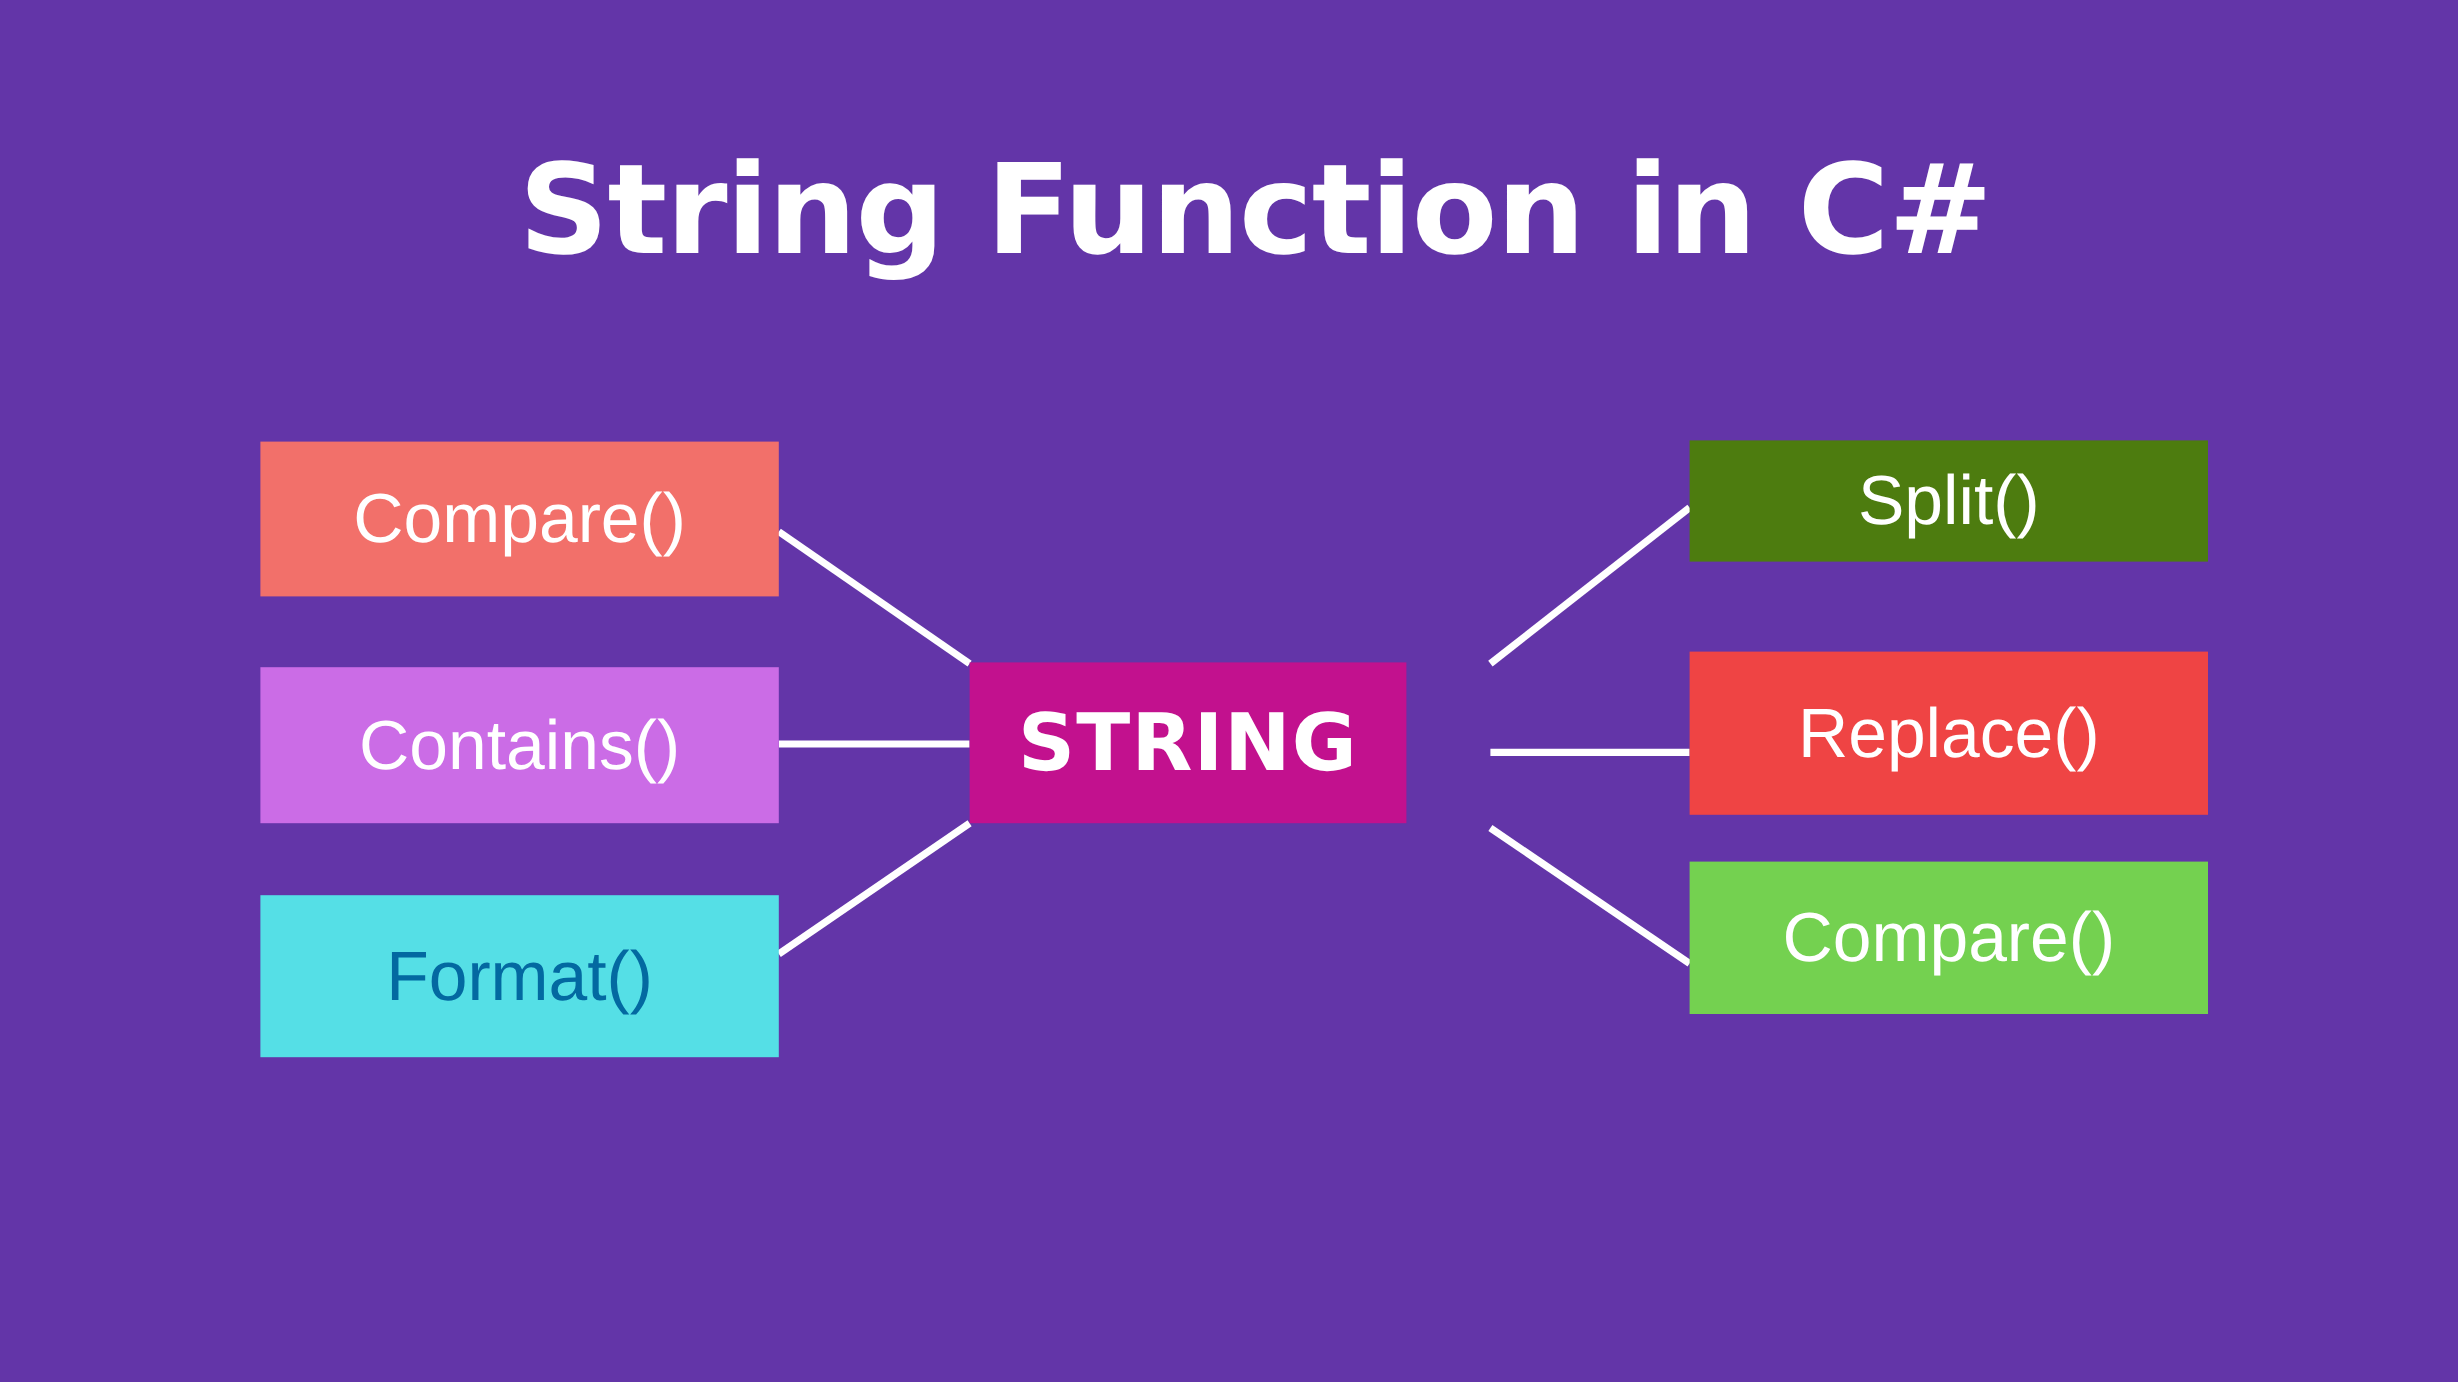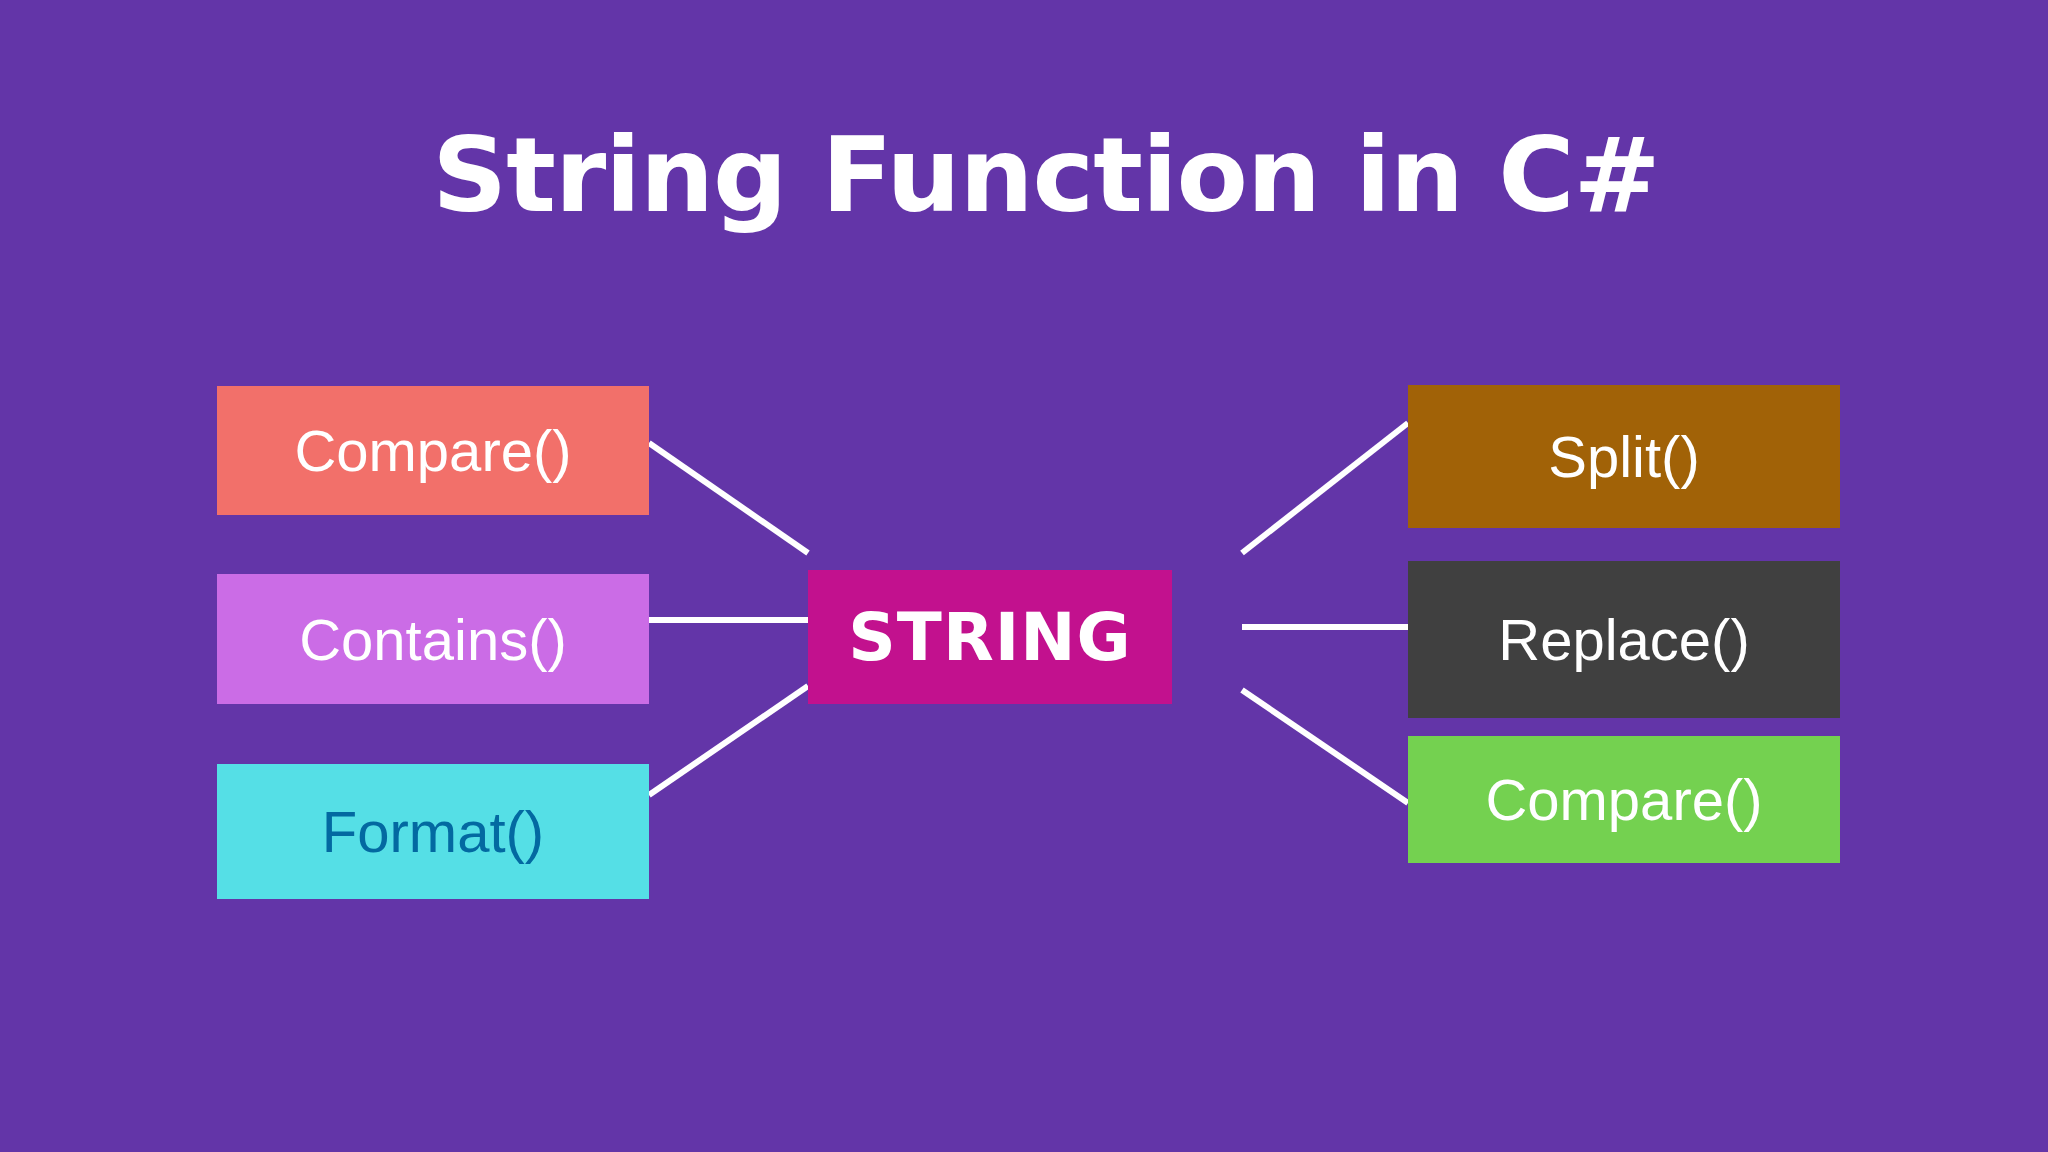--- a/index.html
+++ b/index.html
@@ -41,21 +41,20 @@
     position: absolute;
     display: flex;
     align-items: center;
     justify-content: center;
     color: #ffffff;
     font-family: "Liberation Sans", sans-serif;
     font-size: 58px;
     font-weight: normal;
     letter-spacing: 0px;
     box-sizing: border-box;
-    margin-top: 18px;
   }
   .node.center {
     font-family: "DejaVu Sans", sans-serif;
     font-weight: bold;
     font-size: 66px;
     letter-spacing: 1px;
   }
 </style>
 </head>
 <body>
@@ -76,24 +75,24 @@
   <div id="nodes-layer">
       <div class="node" style="left: 217px; top: 368px; width: 432px; height: 129px; background: rgb(242, 112, 106); color: rgb(255, 255, 255);">
         <span>Compare()</span>
       </div>
       <div class="node" style="left: 217px; top: 556px; width: 432px; height: 130px; background: rgb(203, 108, 230); color: rgb(255, 255, 255);">
         <span>Contains()</span>
       </div>
       <div class="node" style="left: 217px; top: 746px; width: 432px; height: 135px; background: rgb(85, 223, 230); color: #0369a1;">
         <span>Format()</span>
       </div>
-      <div class="node" style="left: 1408px; top: 367px; width: 432px; height: 143px; background: #a16207; color: rgb(255, 255, 255);">
+      <div class="node" style="left: 1408px; top: 367px; width: 432px; height: 101px; background: #4d7c0f; color: rgb(255, 255, 255);">
         <span>Split()</span>
       </div>
-      <div class="node" style="left: 1408px; top: 543px; width: 432px; height: 157px; background: #404040; color: rgb(255, 255, 255);">
+      <div class="node" style="left: 1408px; top: 543px; width: 432px; height: 136px; background: #ef4444; color: rgb(255, 255, 255);">
         <span>Replace()</span>
       </div>
       <div class="node" style="left: 1408px; top: 718px; width: 432px; height: 127px; background: rgb(116, 209, 80); color: rgb(255, 255, 255);">
         <span>Compare()</span>
       </div>
       <div class="node center" style="left: 808px; top: 552px; width: 364px; height: 134px; background: rgb(194, 17, 142); color: rgb(255, 255, 255);">
         <span>STRING</span>
       </div>
     </div>
 

